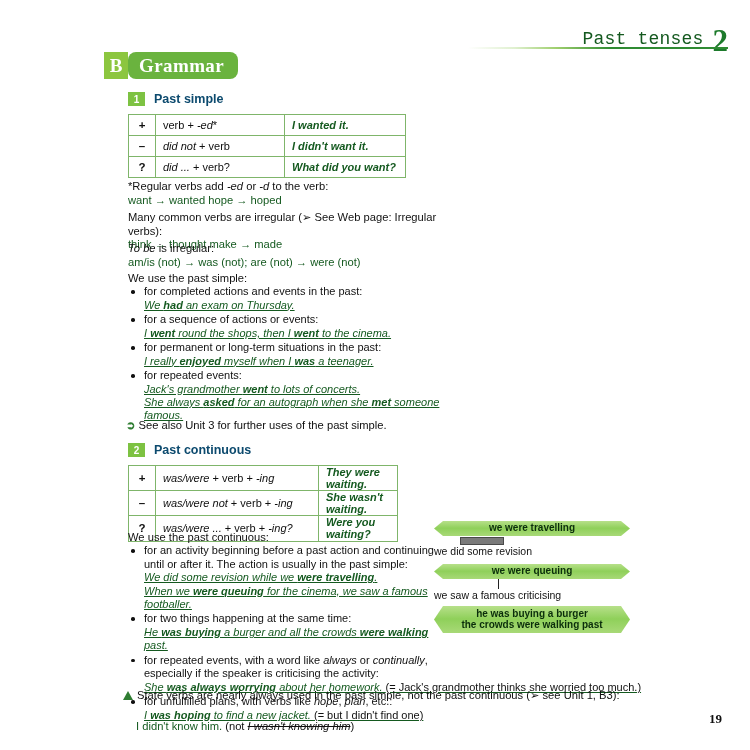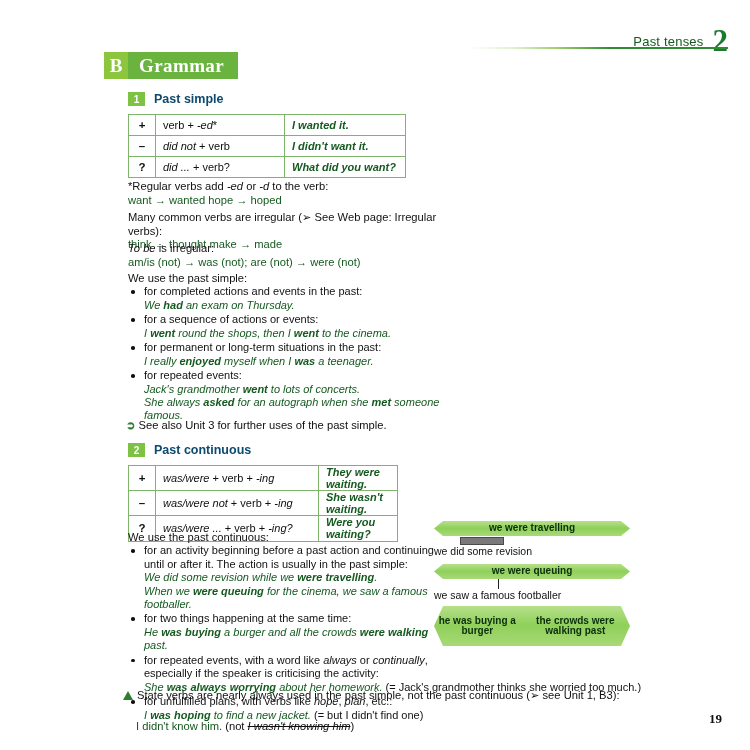--- a/index.html
+++ b/index.html
@@ -13,22 +13,22 @@
   }
   .page{position:absolute;inset:0;}
 
   
   .runhead{
     position:absolute; right:22px; top:20px;
     display:flex; align-items:flex-end; gap:9px;
     height:34px;
   }
   .runhead-title{
-    font-family:Liberation Sans, sans-serif;
-    font-size:13px; color:#14591f; letter-spacing:.2px;
+    font-family:Liberation Mono, monospace;
+    font-size:18px; color:#14591f; letter-spacing:.2px;
     padding-bottom:5px;
   }
   .runhead-num{
     font-family:"Liberation Serif", serif;
     font-size:31px; font-weight:700; color:#1d7a2b;
     line-height:.85;
   }
   .runhead-rule{
     position:absolute; right:22px; top:47px;
     width:260px; height:2px;
@@ -52,20 +52,21 @@
   }
   .banner-title{
     background:#6ab33e;
     color:#ffffff;
     font-family:"Liberation Serif", serif;
     font-weight:700;
     font-size:19px;
     display:flex;align-items:center;
     padding:0 14px 0 11px;
     letter-spacing:.4px;
+    border-radius:8px;
   }
 
   
   .subhead{position:absolute;display:flex;align-items:center;gap:9px;}
   .subhead-num{
     width:17px;height:14px;background:#7dc242;color:#ffffff;
     font-size:10px;font-weight:700;
     display:flex;align-items:center;justify-content:center;
   }
   .subhead-text{font-size:12.5px;font-weight:700;color:#0c4a6e;}
@@ -95,21 +96,21 @@
   .txt i{font-style:italic;}
   .gi{color:#14591f;}
 
   
   ul.bl{list-style:none;margin:0;padding:0;}
   ul.bl>li{position:relative;padding-left:16px;margin-bottom:1px;font-size:11px;line-height:13.6px;}
   ul.bl>li:before{
     content:"";position:absolute;left:3px;top:5px;
     width:3.5px;height:3.5px;border-radius:50%;background:#111;
   }
-  .ex-line{color:#14591f;font-style:italic;line-height:13.4px;}
+  .ex-line{color:#14591f;font-style:italic;line-height:13.4px;text-decoration:underline;}
   .ex-line b{font-weight:700;}
 
   
   .seealso{position:absolute;font-size:11.2px;line-height:13.6px;}
   .seealso .ar{color:#2f7d32;font-weight:700;}
 
   
   .warn{position:absolute;font-size:11.2px;line-height:14px;}
   .warn-tri{
     display:inline-block;width:0;height:0;
@@ -126,21 +127,21 @@
     height:15px;
     color:#0b2e0b;
     font-size:10px;
     font-weight:700;
     display:flex;align-items:center;justify-content:center;
     background:linear-gradient(180deg,#b7e08a 0%,#8fd05a 48%,#a8d977 100%);
     clip-path:polygon(0 50%,9px 0,calc(100% - 9px) 0,100% 50%,calc(100% - 9px) 100%,9px 100%);
     text-align:center;
     line-height:1.05;
   }
-  .bar.two{height:40px;flex-direction:row;justify-content:center;gap:0px;}
+  .bar.two{height:27px;flex-direction:column;justify-content:center;gap:0px;}
   .tick{
     position:absolute;width:1px;height:10px;background:#222;left:50%;
   }
   .blk{
     position:absolute;height:6px;width:42px;
     background:#7a7a7a;border:1px solid #4a4a4a;
   }
   .cap{font-size:10.5px;color:#111;line-height:12px;}
 
   
@@ -302,21 +303,21 @@
     <div class="cap" style="margin-top:1px;">we did some revision</div>
   </div>
 
   <div class="diagram" style="left:434px;top:564px;width:196px;">
     <div class="bar">
       <span>we were queuing</span>
     </div>
     <div style="position:relative;height:10px;">
       <div class="tick" style="left:64px;top:0;"></div>
     </div>
-    <div class="cap">we saw a famous footballer</div>
+    <div class="cap">we saw a famous criticising</div>
   </div>
 
   <div class="diagram" style="left:434px;top:606px;width:196px;">
     <div class="bar two">
       <span>he was buying a burger</span>
       <span>the crowds were walking past</span>
     </div>
   </div>
 
   <div class="folio">19</div>

